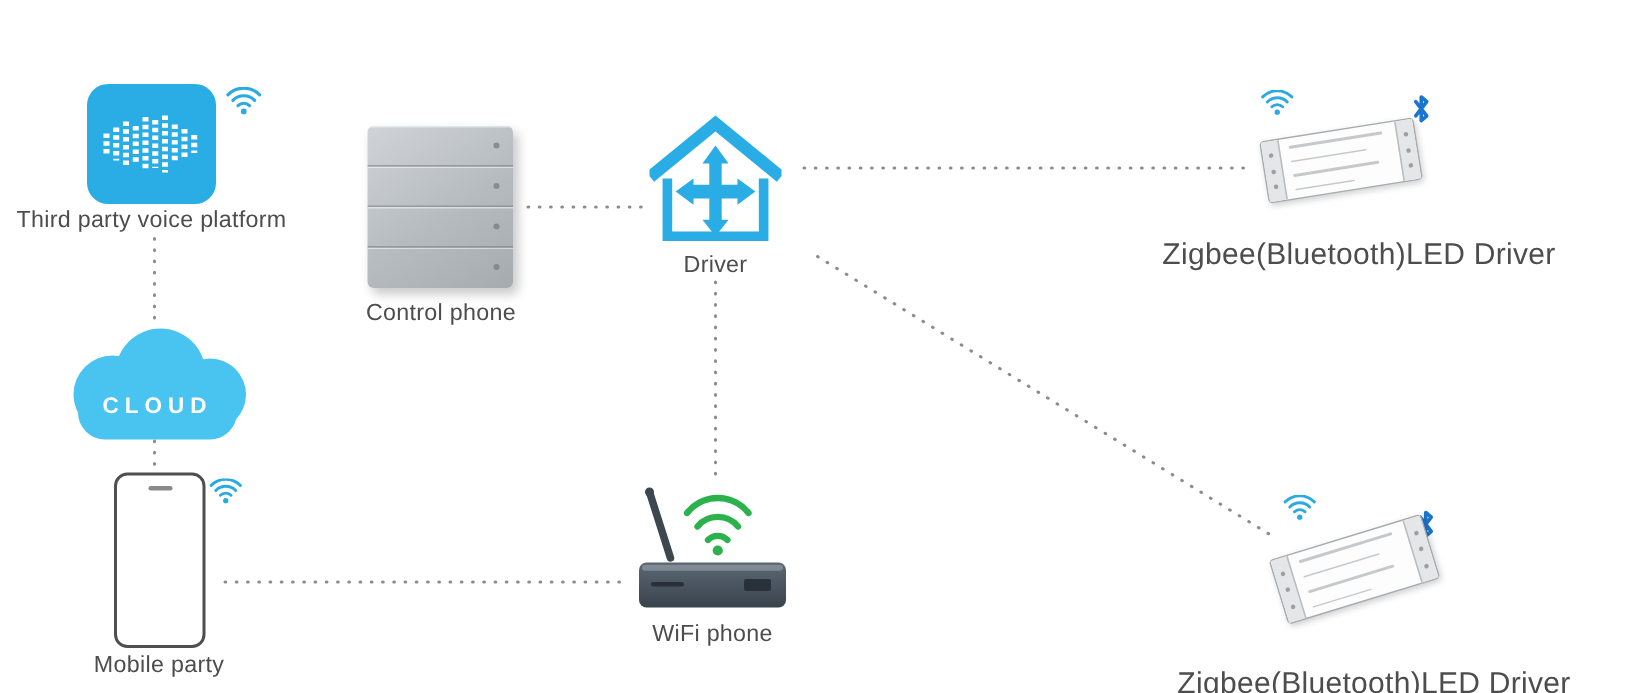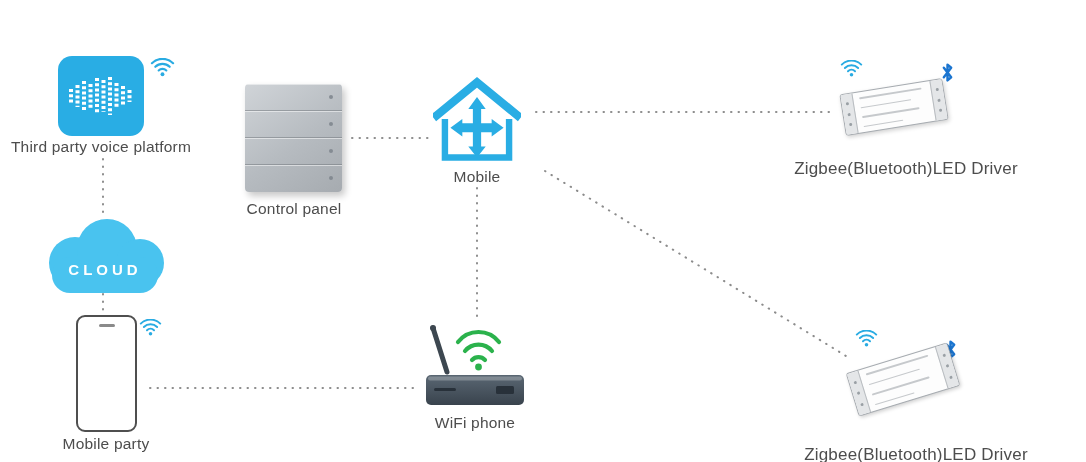--- a/index.html
+++ b/index.html
@@ -4,21 +4,21 @@
 <style>
   html,body{margin:0;padding:0;background:#ffffff;}
   .canvas{
     position:relative;width:1086px;height:462px;background:#ffffff;
     font-family:"Liberation Sans",sans-serif;overflow:hidden;margin-top:28px;
   }
   .node-label{
     position:absolute;color:#4d4d4d;font-size:15.5px;text-align:center;
     letter-spacing:.2px;white-space:nowrap;
   }
-  .node-label.big{font-size:17px;}
+  .node-label.big{font-size:20px;}
 
   
   .wires{position:absolute;left:0;top:0;width:1086px;height:462px;pointer-events:none;}
 
   
   .phone{position:absolute;left:76px;top:287px;width:57px;height:113px;
     border:2px solid #4f4f4f;border-radius:9px;background:#fff;}
   .phone .speaker{position:absolute;top:7px;left:50%;transform:translateX(-50%);
     width:16px;height:3px;background:#8a8a8a;border-radius:2px;}
 
@@ -127,30 +127,30 @@
       <div class="row">
           <span class="dot"></span>
         </div>
       <div class="row">
           <span class="dot"></span>
         </div>
       <div class="row">
           <span class="dot"></span>
         </div>
     </div>
-    <div class="node-label" style="left:238px;top:172px;width:112px">Control panel</div>
+    <div class="node-label" style="left:238px;top:172px;width:112px">Control phone</div>
   </div>
 
   <div>
     <svg class="abs" style="left:433px;top:45px" width="88" height="92" viewBox="0 0 96 96">
       <path d="M4 44 L48 8 L92 44" fill="none" stroke="#29ade4" stroke-width="9" stroke-linecap="square"></path>
       <path d="M13 48 L13 90 L83 90 L83 48" fill="none" stroke="#29ade4" stroke-width="7"></path>
       <path fill="#29ade4" d="M48 24 L57.5 37 L52.5 37 L52.5 52.5 L64 52.5 L64 48 L77 57.5 L64 67 L64 62.5 L52.5 62.5 L52.5 78 L57.5 78 L48 90 L38.5 78 L43.5 78 L43.5 62.5 L32 62.5 L32 67 L19 57.5 L32 48 L32 52.5 L43.5 52.5 L43.5 37 L38.5 37 Z"></path>
     </svg>
-    <div class="node-label" style="left:427px;top:140px;width:100px">Mobile</div>
+    <div class="node-label" style="left:427px;top:140px;width:100px">Driver</div>
   </div>
 
   <div>
     <svg class="abs" style="left:420px;top:294px" width="110" height="92" viewBox="0 0 110 92">
       <defs>
         <linearGradient id="routerBody" x1="0" y1="0" x2="0" y2="1">
           <stop offset="0" stop-color="#5a6773"></stop>
           <stop offset="1" stop-color="#39434d"></stop>
         </linearGradient>
       </defs>

